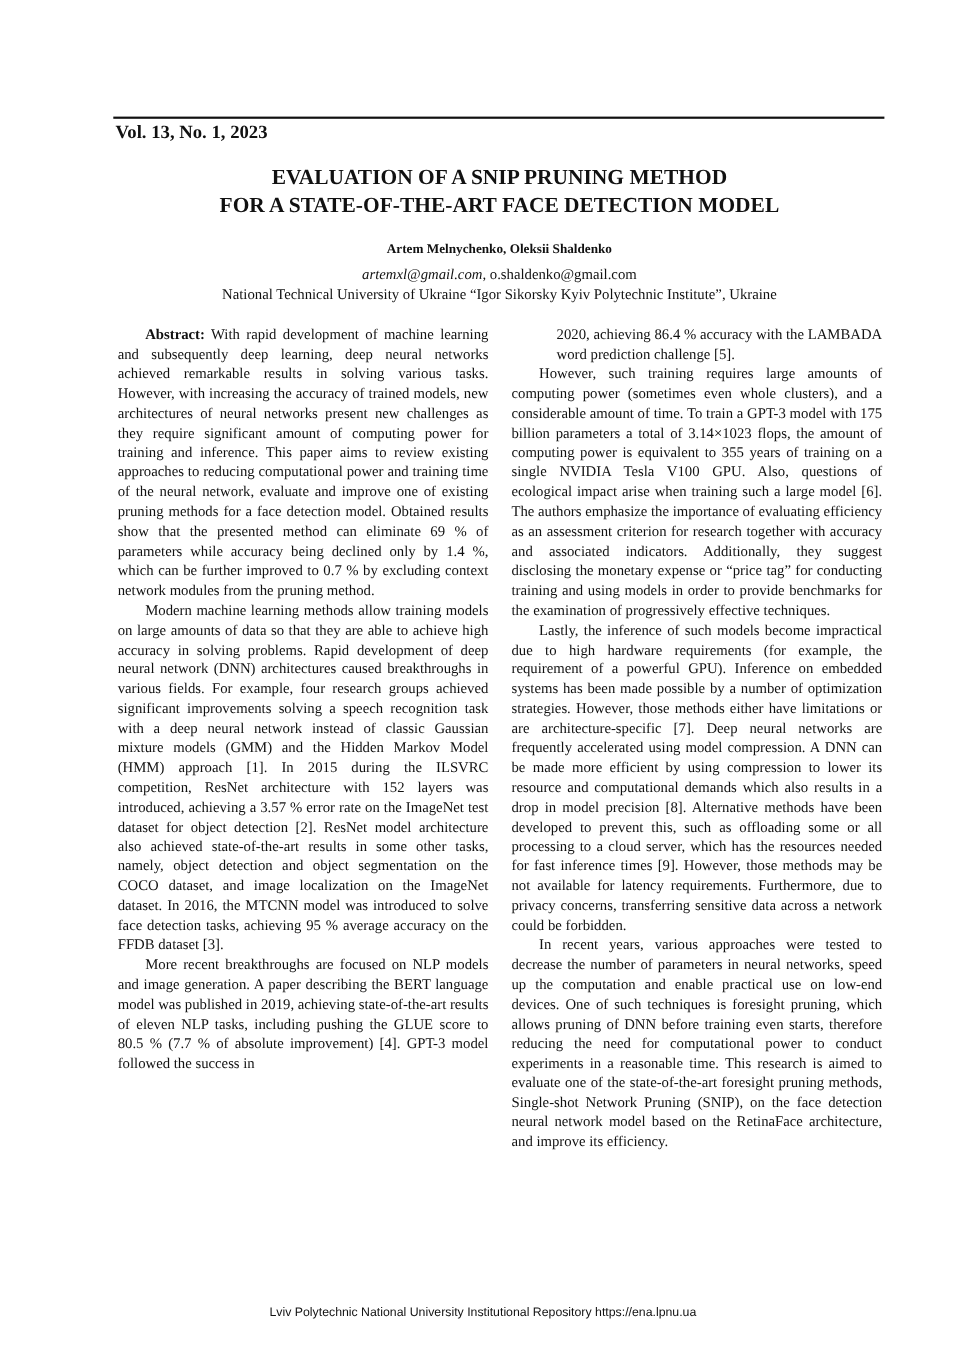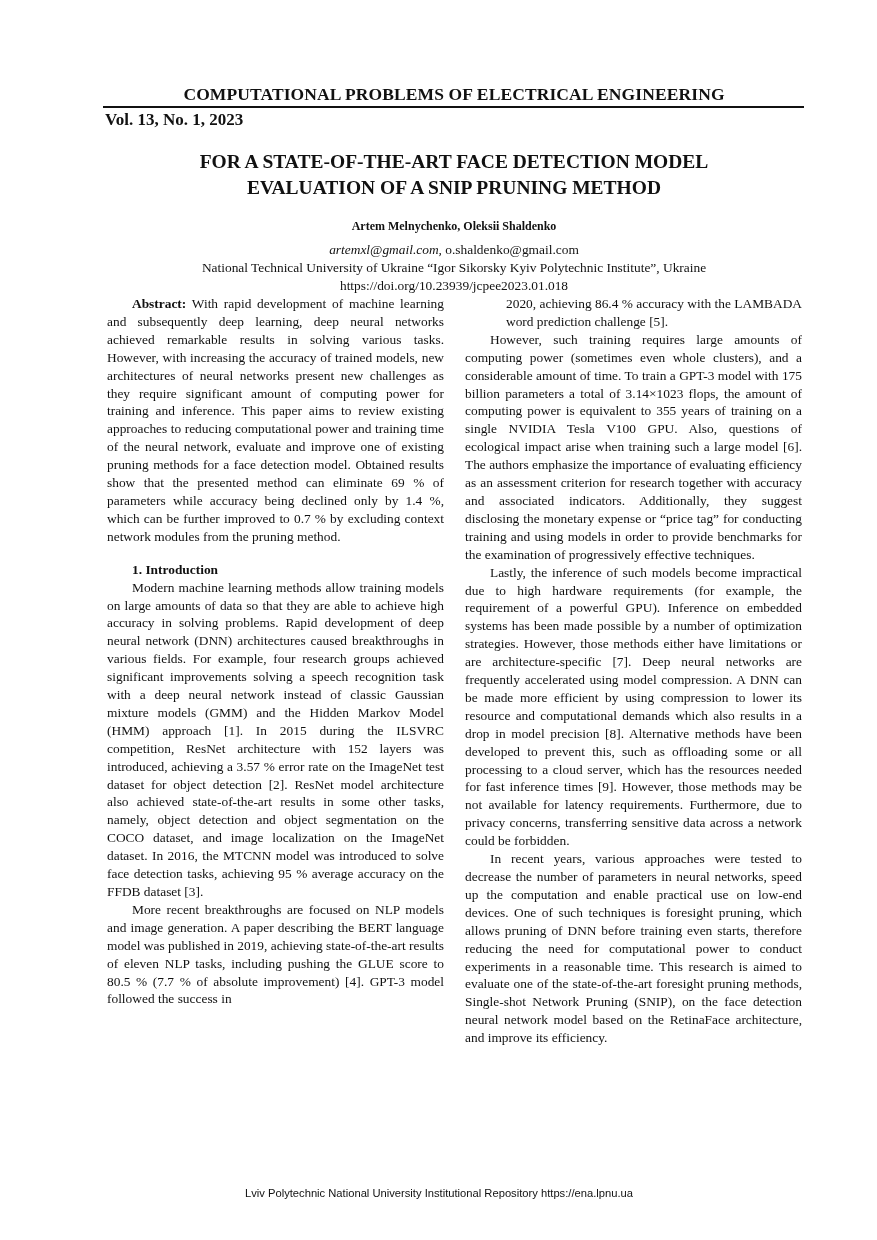--- a/index.html
+++ b/index.html
@@ -18,40 +18,37 @@
     .col p { margin: 0; text-indent: 25px; }
     .col p.noindent { text-indent: 0; margin-left: 41px; }
     .col .b { font-weight: bold; }
     .col h2 { margin: 15px 0 0 0; font-size: 13.4px; line-height: 17.9px; font-weight: bold; text-indent: 25px; }
     .footer { position: absolute; left: 104px; width: 670px; top: 1187px; text-align: center; font-family: "Liberation Sans", sans-serif; font-size: 11.2px; }
   </style>
 </head>
 <body>
 
 <div class="page">
-  <div class="journal">COMPUTATIONAL PROBLEMS OF ELECTRICAL ENGINEERING</div>
   <div class="rule"></div>
   <div class="vol">Vol. 13, No. 1, 2023</div>
 
   <div class="title">
+    <div>EVALUATION OF A SNIP PRUNING METHOD</div>
     <div>FOR A STATE-OF-THE-ART FACE DETECTION MODEL</div>
-    <div>EVALUATION OF A SNIP PRUNING METHOD</div>
   </div>
 
   <div class="authors">Artem Melnychenko, Oleksii Shaldenko</div>
 
   <div class="affil">
     <div><span class="it">artemxl@gmail.com,</span><span> o.shaldenko@gmail.com</span></div>
     <div>National Technical University of Ukraine “Igor Sikorsky Kyiv Polytechnic Institute”, Ukraine</div>
-    <div>https://doi.org/10.23939/jcpee2023.01.018</div>
   </div>
 
   <div class="col left">
     <p><span class="b">Abstract:</span><span> With rapid development of machine learning and subsequently deep learning, deep neural networks achieved remarkable results in solving various tasks. However, with increasing the accuracy of trained models, new architectures of neural networks present new challenges as they require significant amount of computing power for training and inference. This paper aims to review existing approaches to reducing computa­tional power and training time of the neural network, evaluate and improve one of existing pruning methods for a face detection model. Obtained results show that the presented method can eliminate 69&nbsp;% of parameters while accuracy being declined only by 1.4&nbsp;%, which can be further improved to 0.7&nbsp;% by excluding context net­work modules from the pruning method.</span></p>
-    <h2>1. Introduction</h2>
     <p>Modern machine learning methods allow training models on large amounts of data so that they are able to achieve high accuracy in solving problems. Rapid devel­opment of deep neural network (DNN) architectures caused breakthroughs in various fields. For example, four research groups achieved significant improvements solving a speech recognition task with a deep neural network instead of classic Gaussian mixture models (GMM) and the Hidden Markov Model (HMM) ap­proach [1]. In 2015 during the ILSVRC competition, ResNet architecture with 152 layers was introduced, achieving a 3.57&nbsp;% error rate on the ImageNet test da­taset for object detection [2]. ResNet model architecture also achieved state-of-the-art results in some other tasks, namely, object detection and object segmentation on the COCO dataset, and image localization on the ImageNet dataset. In 2016, the MTCNN model was introduced to solve face detection tasks, achieving 95&nbsp;% average accu­racy on the FFDB dataset [3].</p>
     <p>More recent breakthroughs are focused on NLP models and image generation. A paper describing the BERT language model was published in 2019, achieving state-of-the-art results of eleven NLP tasks, including pushing the GLUE score to 80.5&nbsp;% (7.7&nbsp;% of absolute improvement) [4]. GPT-3 model followed the success in</p>
   </div>
 
   <div class="col right">
     <p class="noindent">2020, achieving 86.4&nbsp;% accuracy with the LAMBADA word prediction challenge [5].</p>
     <p>However, such training requires large amounts of computing power (sometimes even whole clusters), and a considerable amount of time. To train a GPT-3 model with 175 billion parameters a total of 3.14×1023 flops, the amount of computing power is equivalent to 355 years of training on a single NVIDIA Tesla V100 GPU.  Also, questions of ecological impact arise when training such a large model [6]. The authors emphasize the importance of evaluating efficiency as an assessment criterion for research together with accuracy and associated indica­tors. Additionally, they suggest disclosing the monetary expense or “price tag” for conducting training and using models in order to provide benchmarks for the examina­tion of progressively effective techniques.</p>
     <p>Lastly, the inference of such models become impracti­cal due to high hardware requirements (for example, the requirement of a powerful GPU). Inference on embedded systems has been made possible by a number of optimiza­tion strategies. However, those methods either have limita­tions or are architecture-specific [7]. Deep neural networks are frequently accelerated using model compression. A DNN can be made more efficient by using compression to lower its resource and computational demands which also results in a drop in model precision [8]. Alternative methods have been developed to prevent this, such as offloading some or all processing to a cloud server, which has the resources needed for fast inference times [9]. However, those methods may be not available for latency require­ments. Furthermore, due to privacy concerns, transferring sensitive data across a network could be forbidden.</p>
     <p>In recent years, various approaches were tested to decrease the number of parameters in neural networks, speed up the computation and enable practical use on low-end devices. One of such techniques is foresight pruning, which allows pruning of DNN before training even starts, therefore reducing the need for computation­al power to conduct experiments in a reasonable time. This research is aimed to evaluate one of the state-of-the-art foresight pruning methods, Single-shot Network Pruning (SNIP), on the face detection neural network model based on the RetinaFace architecture, and im­prove its efficiency.</p>
   </div>

